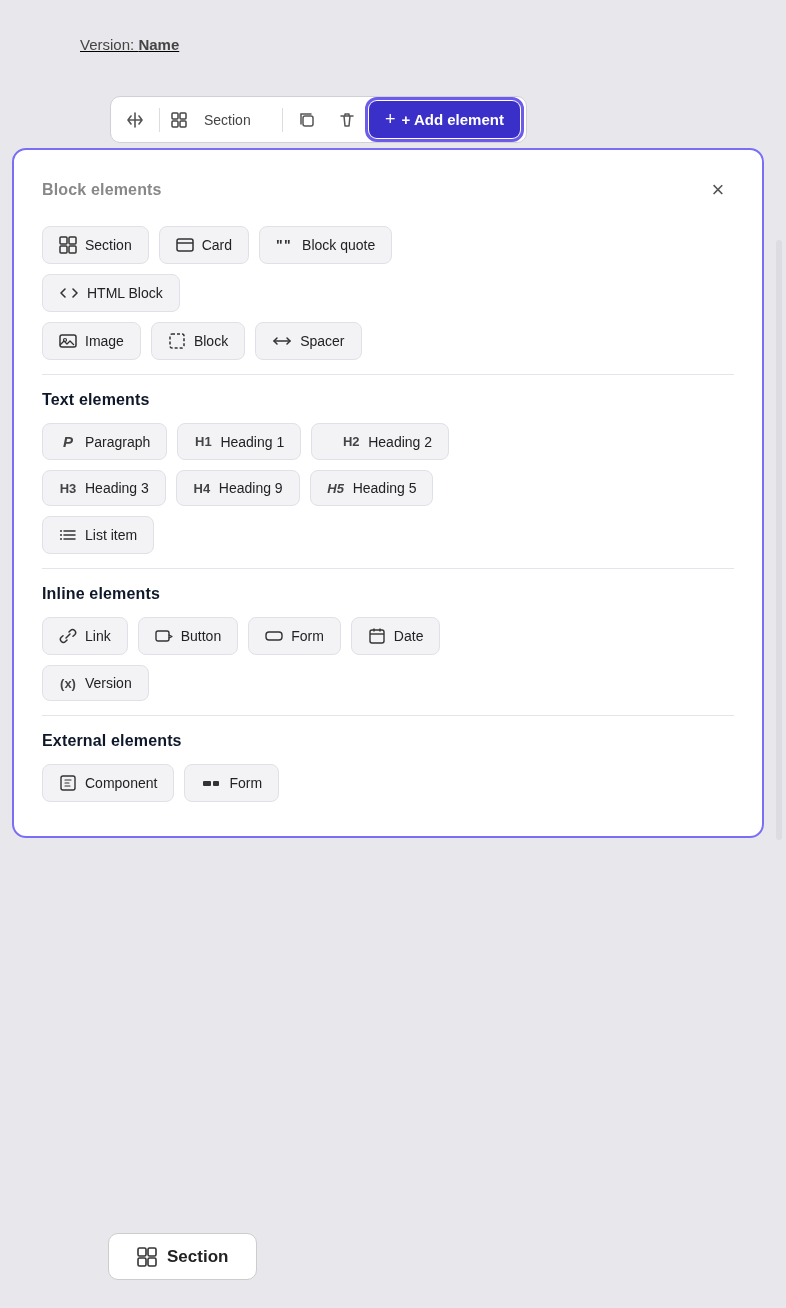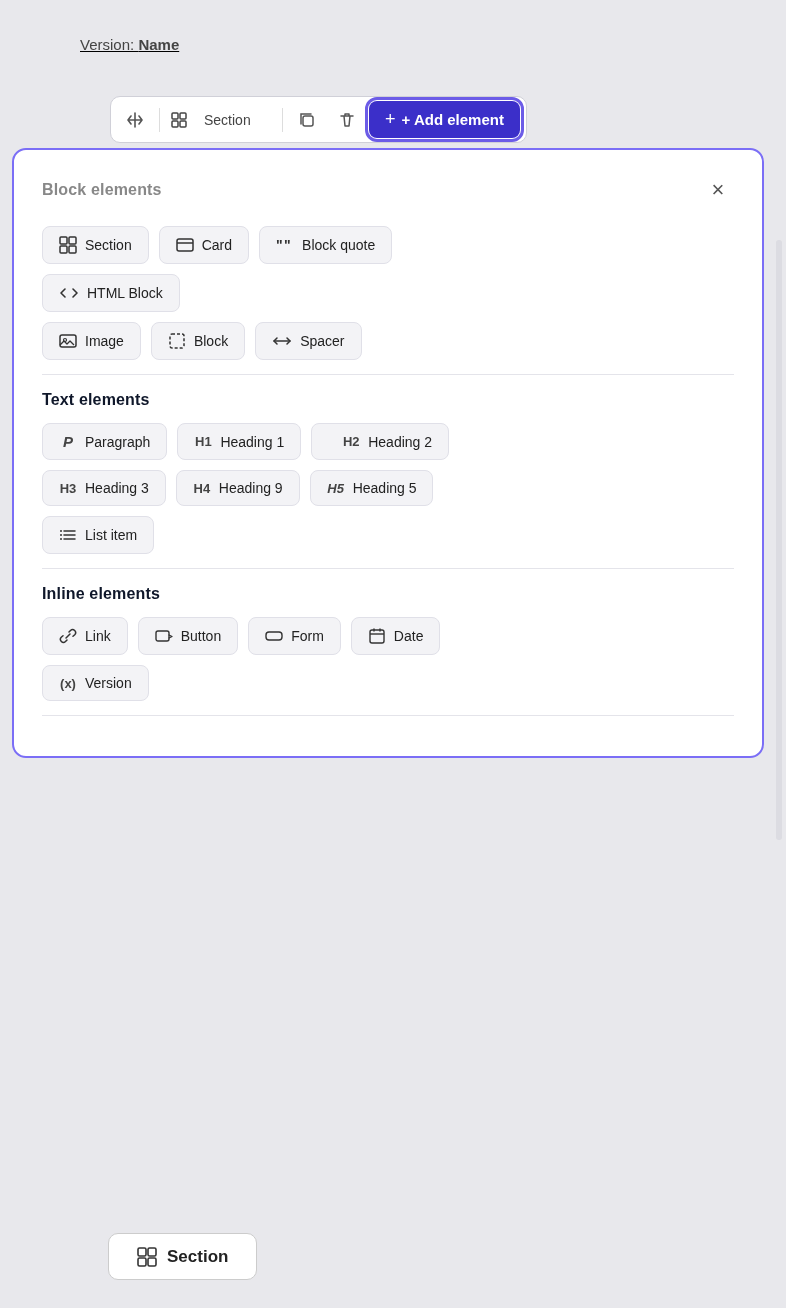--- a/index.html
+++ b/index.html
@@ -431,20 +431,43 @@
     <div class="elements-row">
       <button class="elem-btn">
         <span class="elem-icon" style="font-size:13px;font-weight:600;">(x)</span>
         <span>Version</span>
       </button>
     </div>
   </div>
 
   <hr class="section-divider">
 
+  <div class="elements-group">
+    <div class="section-title">External elements</div>
+    <div class="elements-row">
+      <button class="elem-btn">
+        <span class="elem-icon">
+          <svg width="18" height="18" viewBox="0 0 18 18" fill="none">
+            <rect x="2" y="2" width="14" height="14" rx="2" stroke="#333" stroke-width="1.4"></rect>
+            <path d="M6 6h6M6 9h4M6 12h5" stroke="#333" stroke-width="1.2" stroke-linecap="round"></path>
+          </svg>
+        </span>
+        <span>Component</span>
+      </button>
+      <button class="elem-btn">
+        <span class="elem-icon">
+          <svg width="20" height="18" viewBox="0 0 20 18" fill="none">
+            <rect x="2" y="7" width="8" height="5" rx="1" fill="#333"></rect>
+            <rect x="12" y="7" width="6" height="5" rx="1" fill="#333"></rect>
+          </svg>
+        </span>
+        <span>Form</span>
+      </button>
+    </div>
+  </div>
 </div>
 
 <div class="bottom-section-btn">
   <span>
     <svg width="20" height="20" viewBox="0 0 20 20" fill="none">
       <rect x="1" y="1" width="8" height="8" rx="1.5" stroke="#333" stroke-width="1.6"></rect>
       <rect x="11" y="1" width="8" height="8" rx="1.5" stroke="#333" stroke-width="1.6"></rect>
       <rect x="1" y="11" width="8" height="8" rx="1.5" stroke="#333" stroke-width="1.6"></rect>
       <rect x="11" y="11" width="8" height="8" rx="1.5" stroke="#333" stroke-width="1.6"></rect>
     </svg>

